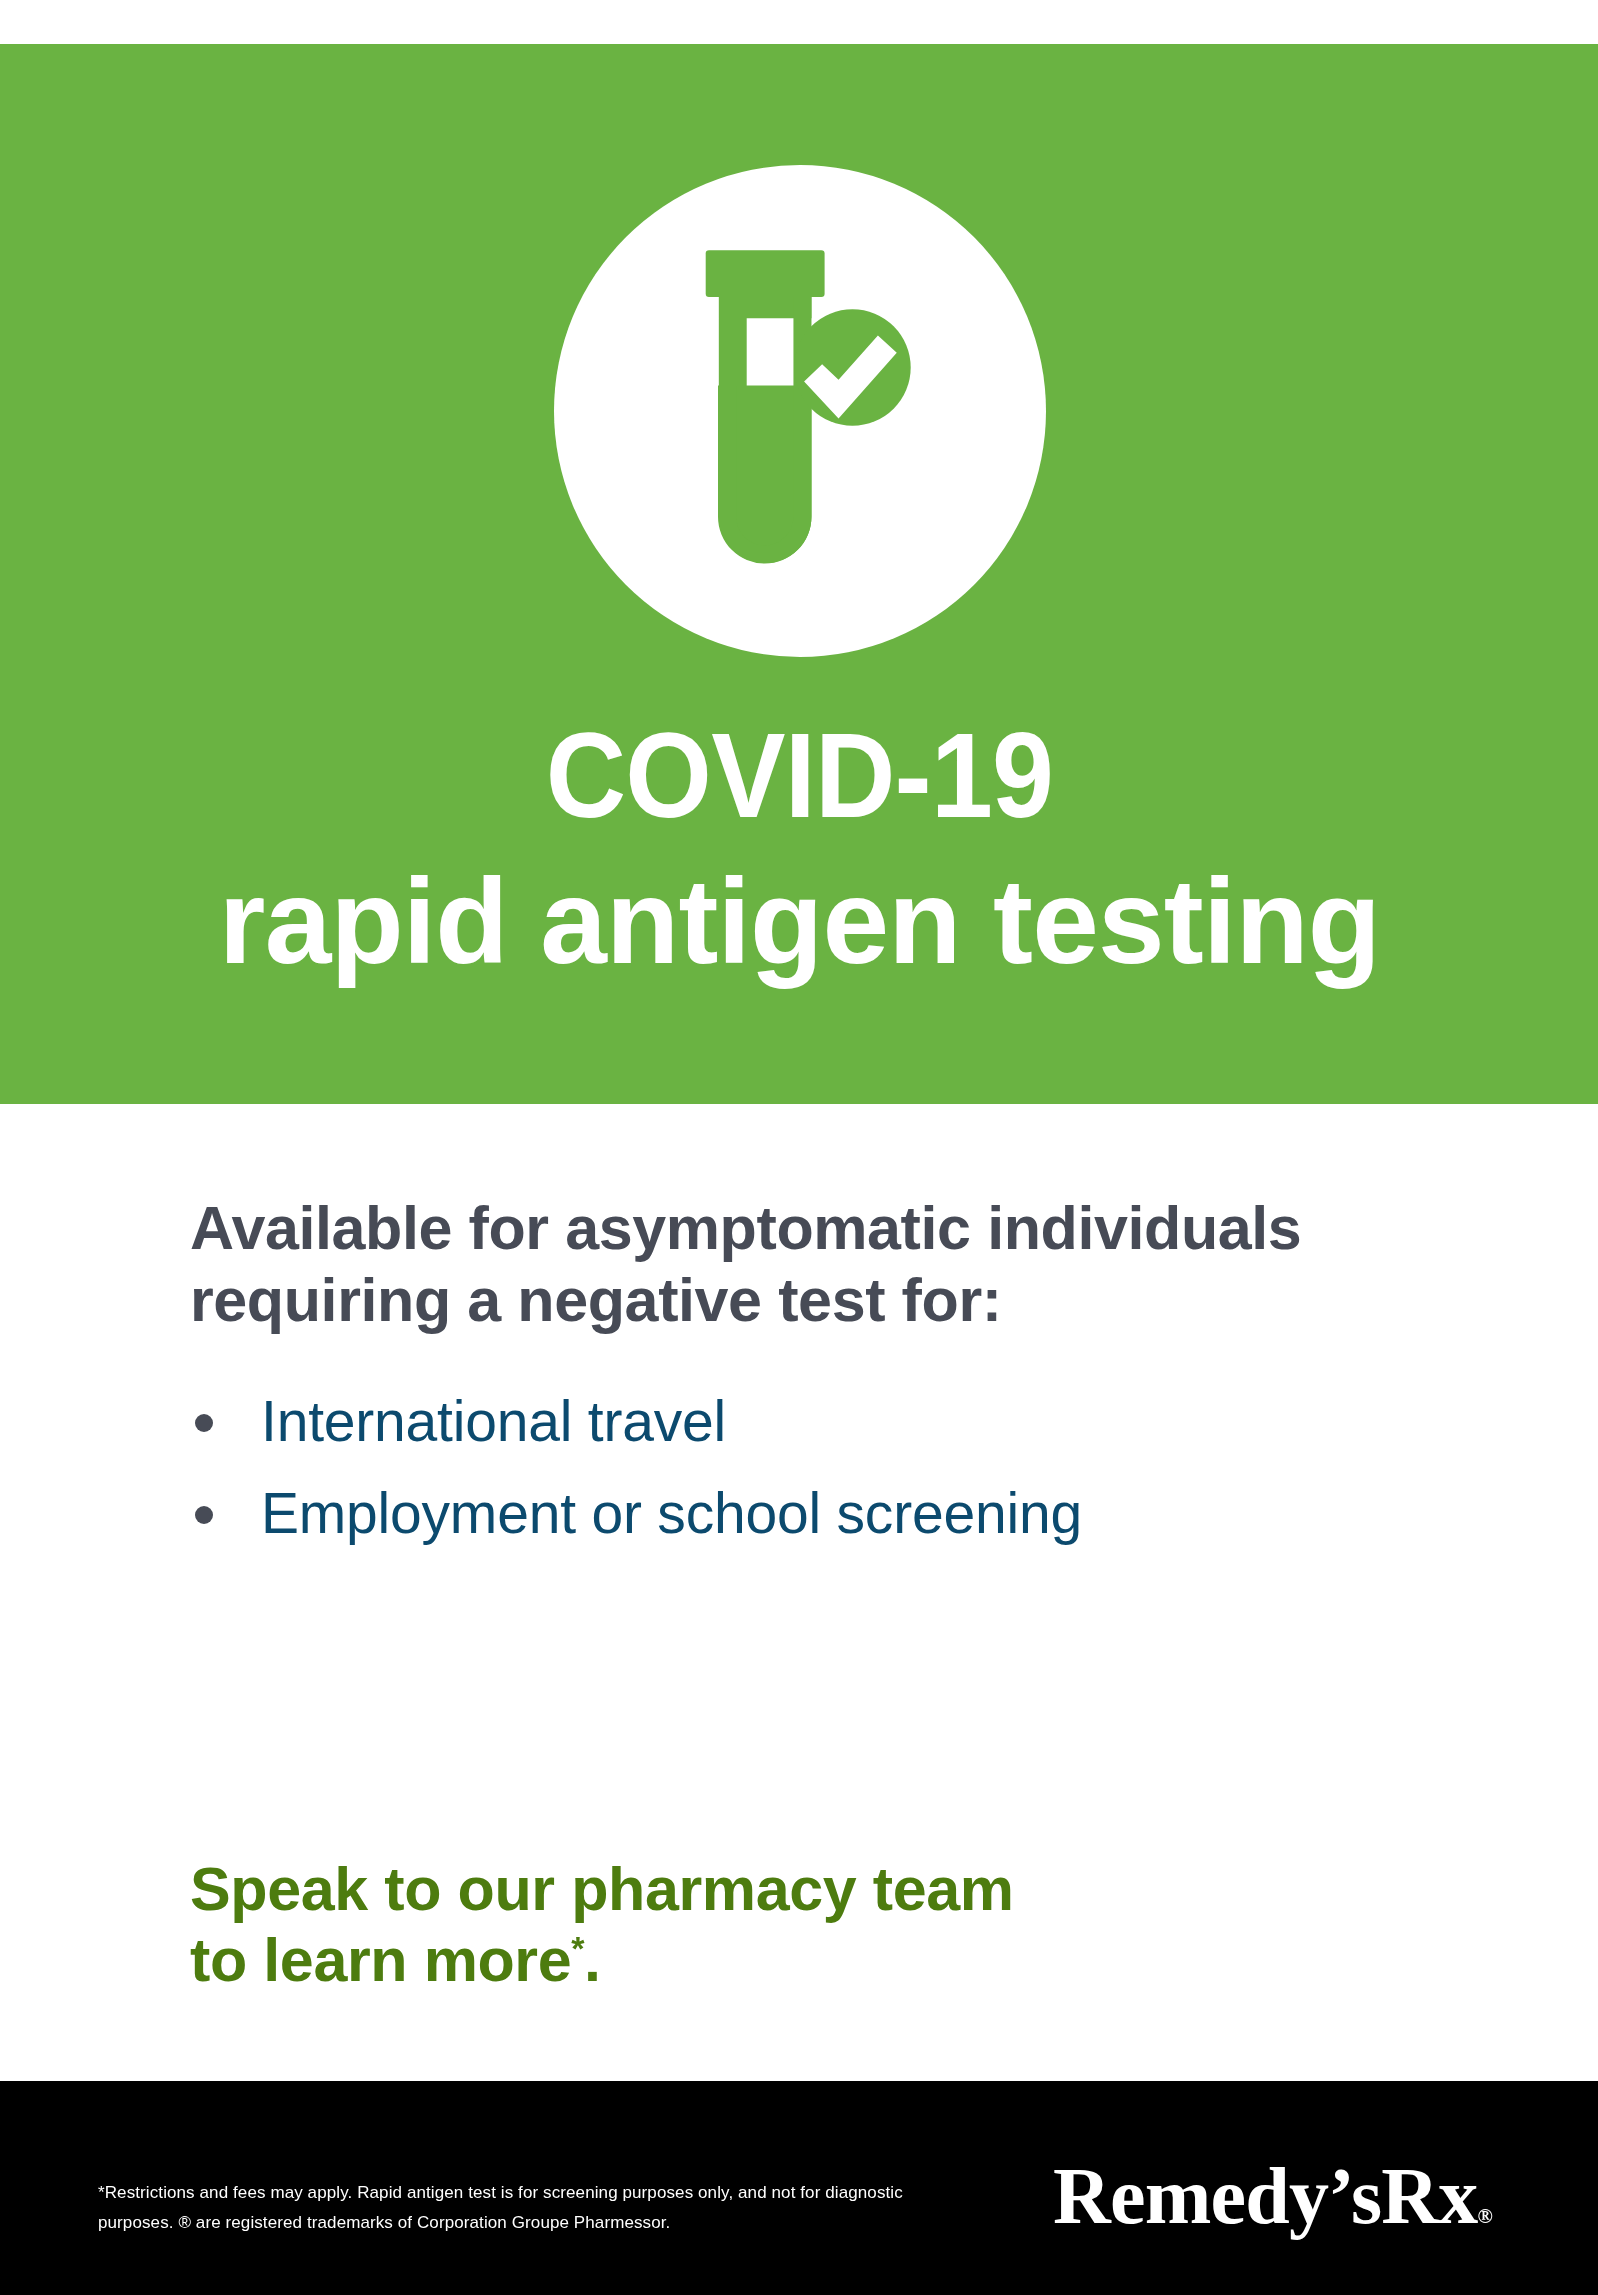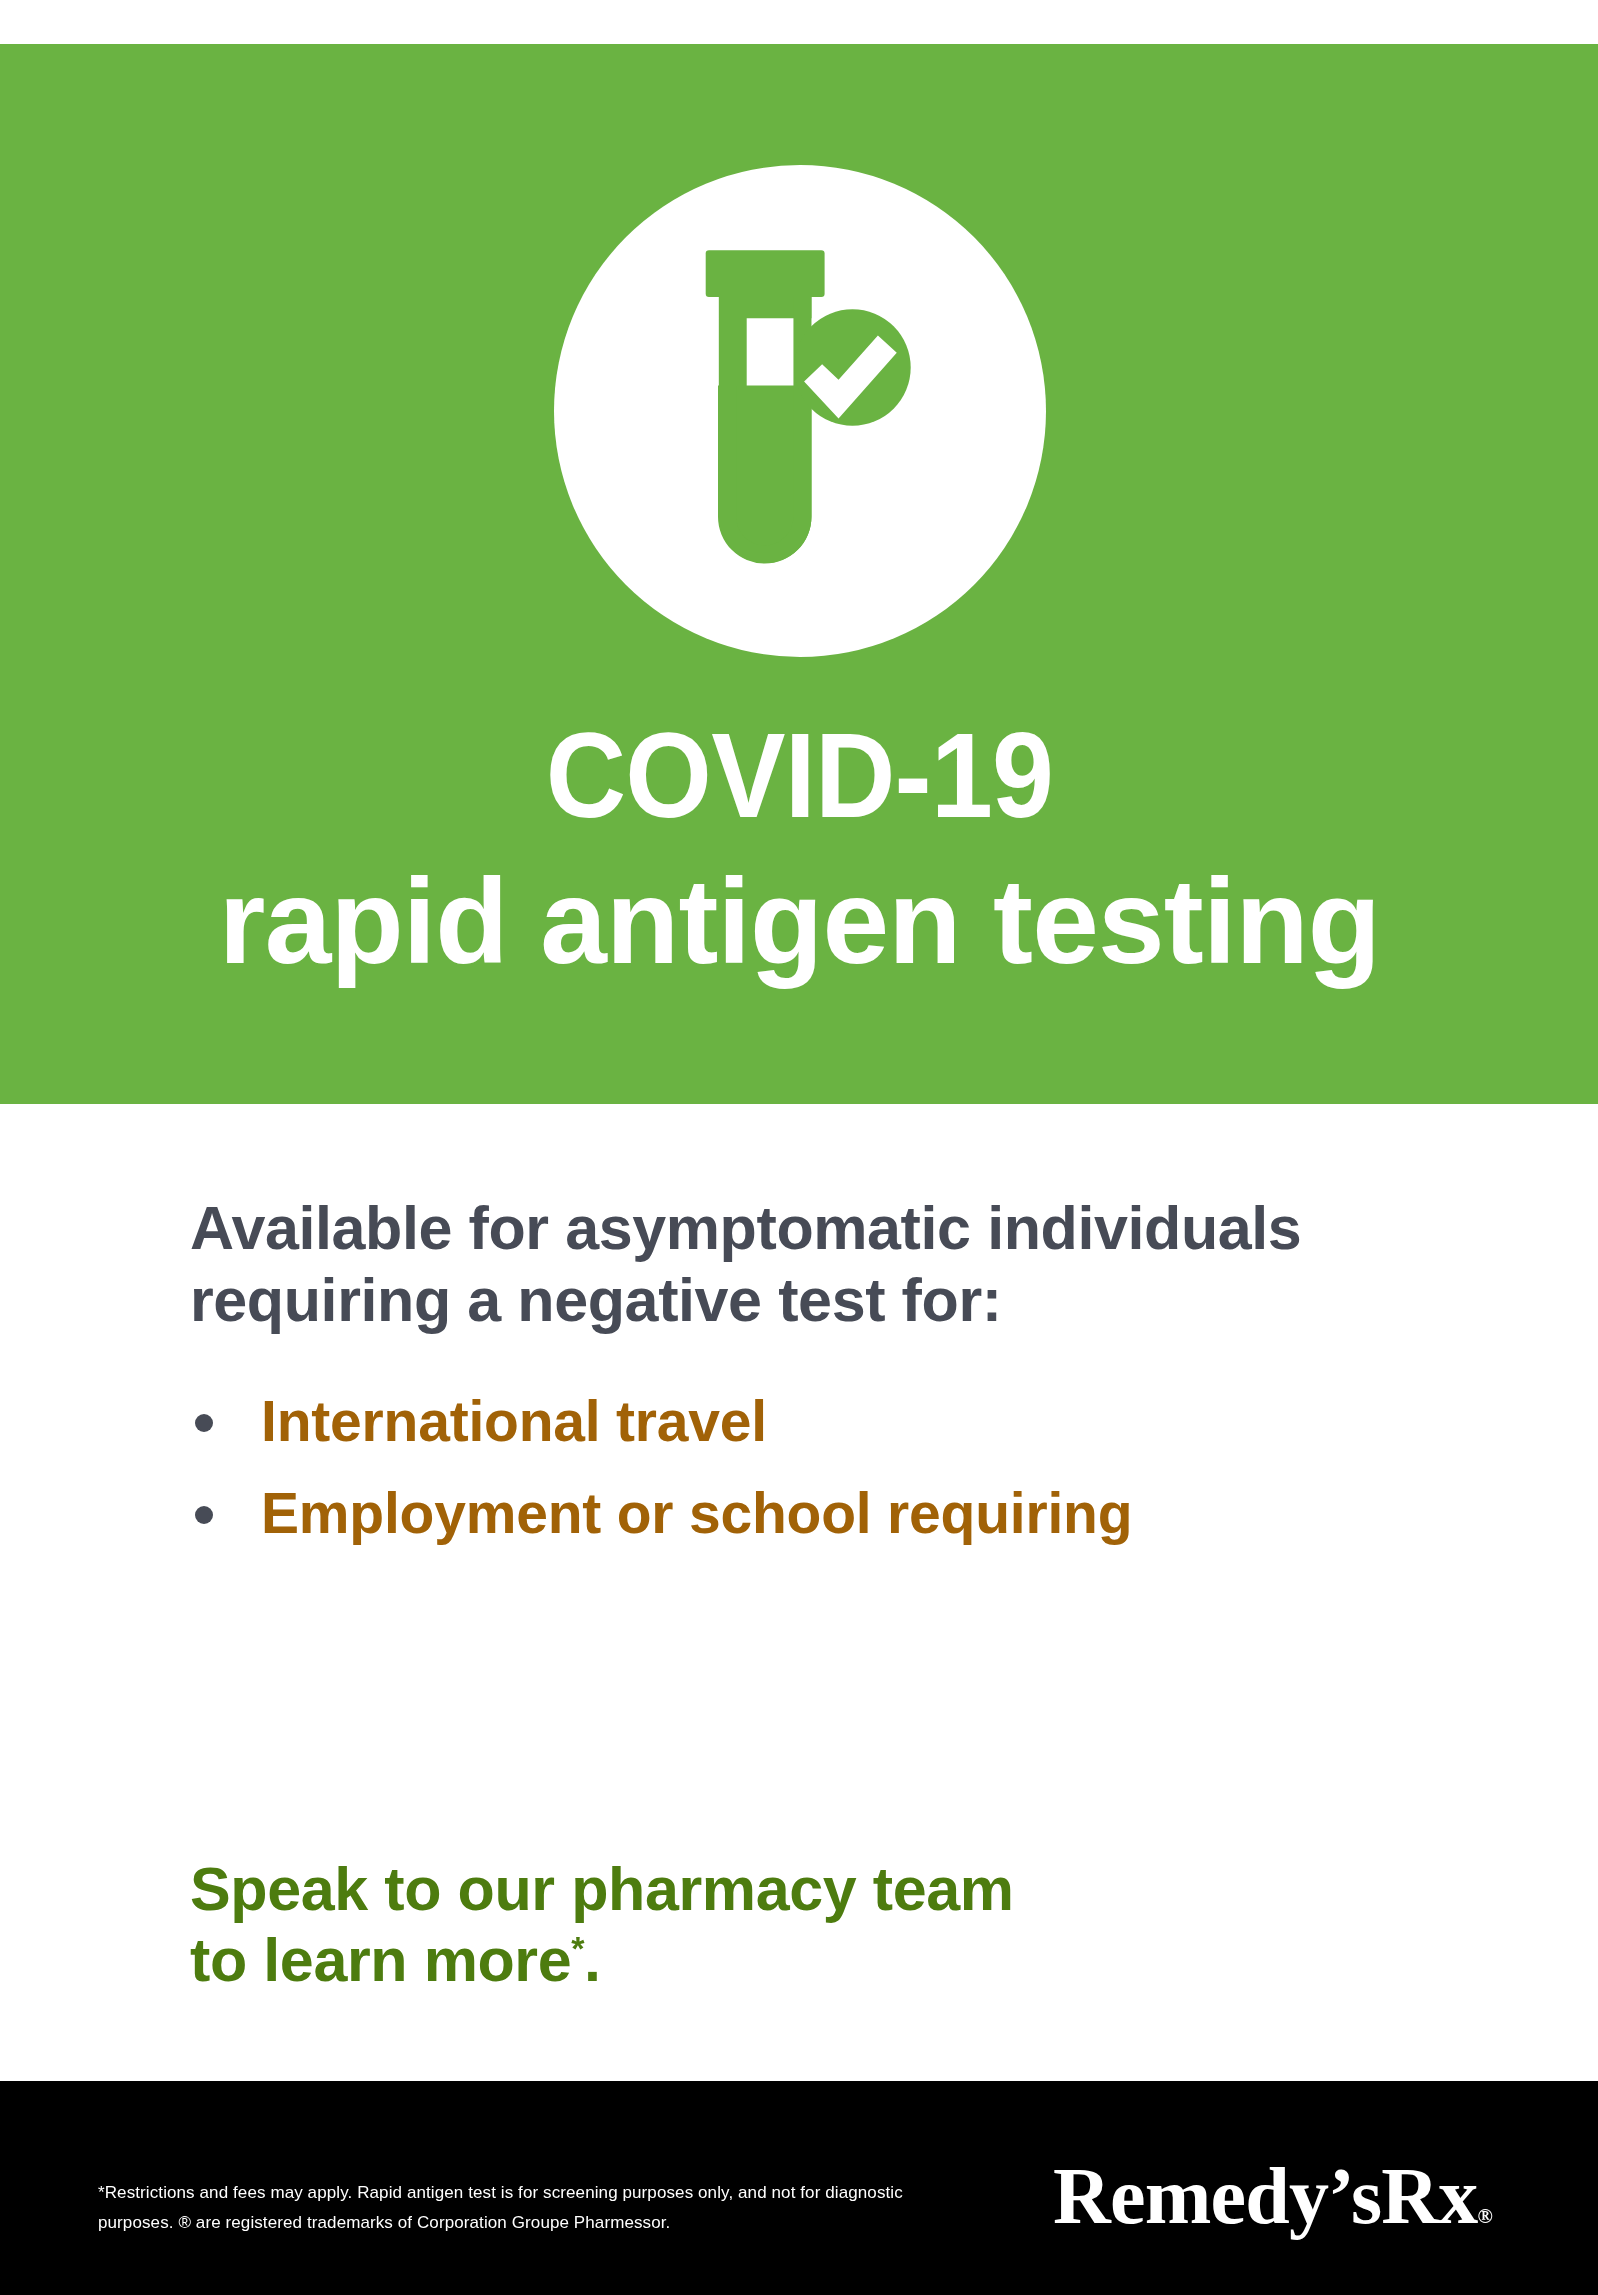--- a/index.html
+++ b/index.html
@@ -98,23 +98,23 @@
     position: absolute;
     left: 190px;
     top: 289px;
     width: 1328px;
     list-style: none;
     margin: 0;
     padding: 0;
   }
   .bullet-item {
     position: relative;
-    color: #a16207;
+    color: #0c4a6e;
     font-size: 57px;
-    font-weight: bold;
+    font-weight: normal;
     line-height: 1.0;
     padding-left: 71px;
     margin-bottom: 35px;
     letter-spacing: -0.2px;
   }
   .bullet-dot {
     position: absolute;
     left: 4.9px;
     top: 21px;
     width: 18px;
@@ -245,21 +245,21 @@
       <span class="lede-line">requiring a negative test for:</span>
     </div>
 
     <ul class="bullets">
       <li class="bullet-item">
         <span class="bullet-dot"></span>
         <span>International travel</span>
       </li>
       <li class="bullet-item">
         <span class="bullet-dot"></span>
-        <span>Employment or school requiring</span>
+        <span>Employment or school screening</span>
       </li>
     </ul>
 
     <div class="cta">
       <span class="cta-line">Speak to our pharmacy team</span>
       <span class="cta-line"><span>to learn more</span><span class="cta-asterisk">*</span><span>.</span></span>
     </div>
 
   </div>
 

